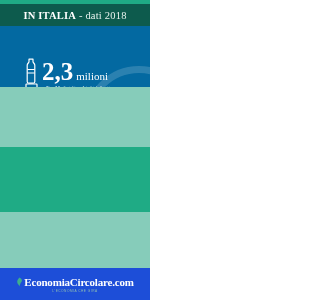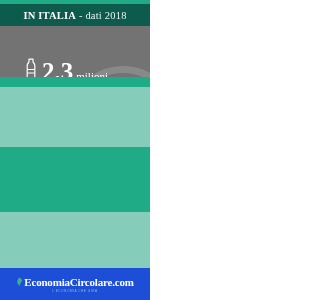--- a/index.html
+++ b/index.html
@@ -43,21 +43,21 @@
     color: #e8f3ef;
   }
 
   
   .band {
     position: absolute;
     left: 0;
     width: 150px;
     overflow: hidden;
   }
-  .band-1 { top: 26px;  height: 51px;  background: #737373; }
+  .band-1 { top: 26px;  height: 61px;  background: #0369a1; padding-left: 16px; }
   .band-2 { top: 87px;  height: 60px;  background: #86ccba; }
   .band-3 { top: 147px; height: 65px;  background: #1fab85; }
   .band-4 { top: 212px; height: 56px;  background: #86ccba; }
 
   
   .arc {
     position: absolute;
     border-radius: 50%;
     border-style: solid;
     pointer-events: none;

